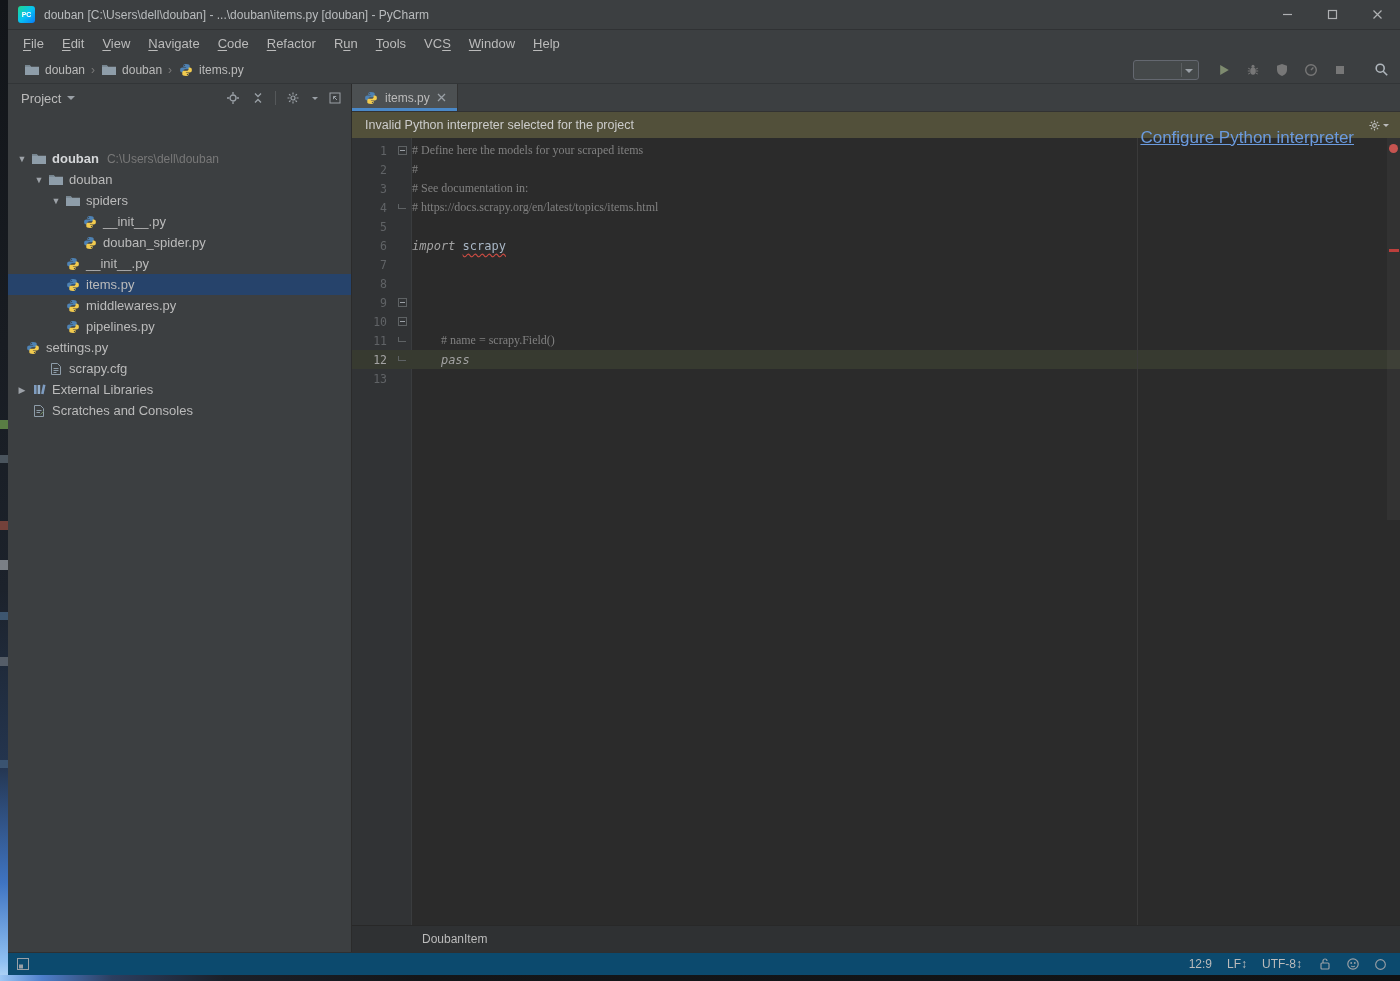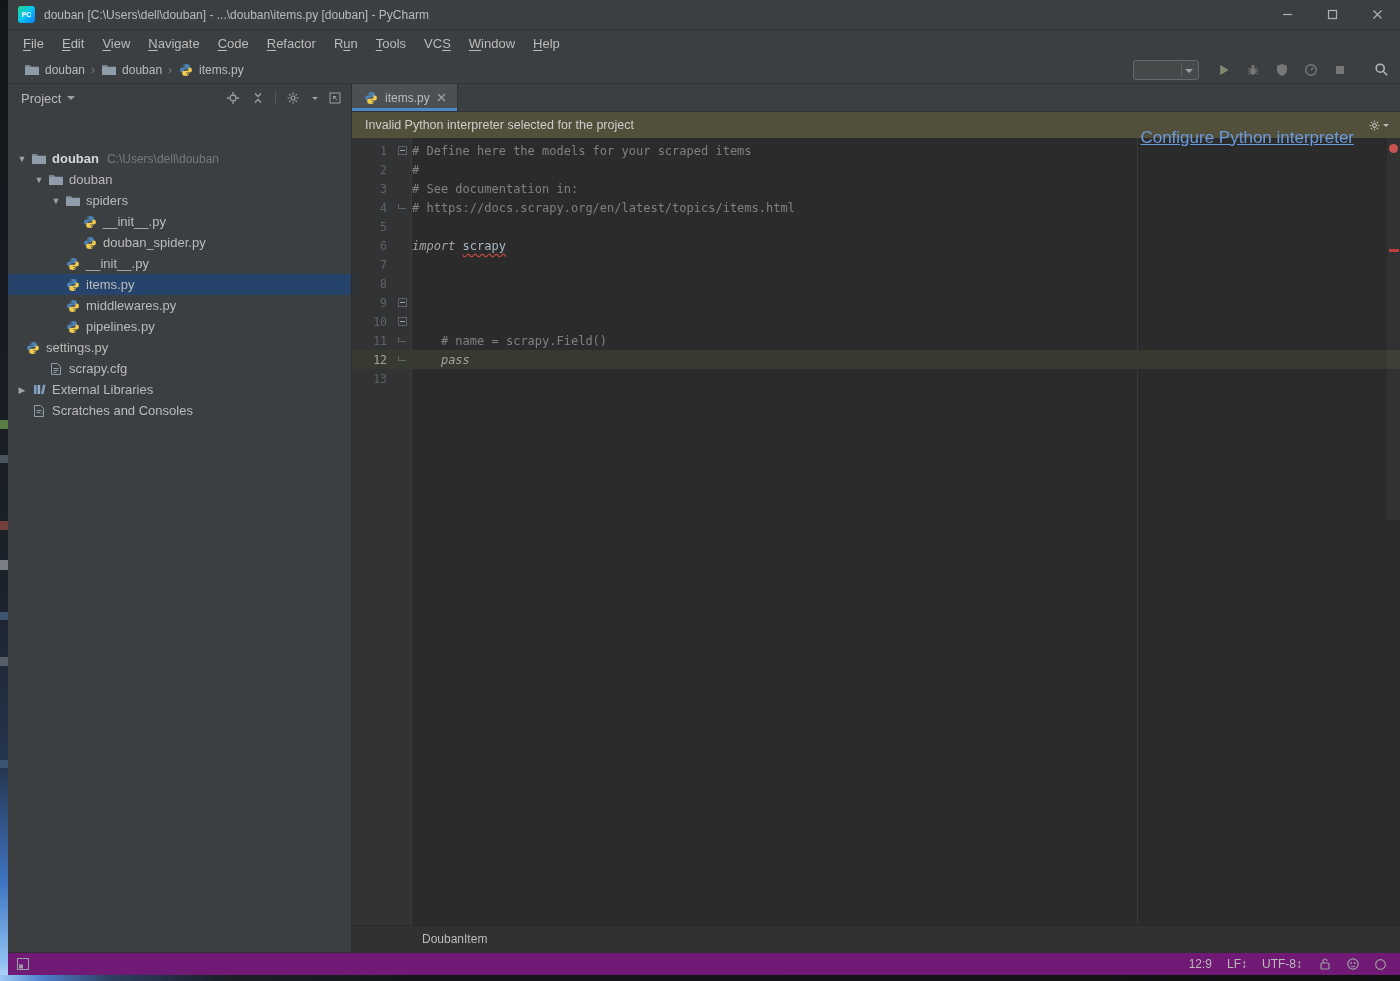--- a/index.html
+++ b/index.html
@@ -77,35 +77,35 @@
   .code-lines { position:relative; padding-top:3px; }
   .code-row { display:flex; height:19px; align-items:center; }
   .code-row.current { background:#373A30; }
   .line-num { width:40px; flex:none; text-align:right; padding-right:5px; color:#606366; font-size:11.5px; }
   .current .line-num { color:#A4A3A3; }
   .fold-cell { width:20px; flex:none; display:flex; align-items:center; justify-content:center; }
   .fold-box { width:9px; height:9px; border:1px solid #5E6264; background:#313335; position:relative; }
   .fold-box::after { content:""; position:absolute; left:1px; right:1px; top:3px; height:1px; background:#9AA0A6; }
   .fold-end { width:8px; height:5px; border-left:1px solid #5E6264; border-bottom:1px solid #5E6264; margin-top:-3px; }
   .code-text { flex:1; white-space:pre; color:#A9B7C6; }
-  .tok-comment { color:#808080; }
+  .tok-comment { color:#808080;font-family:Liberation Serif, serif; }
   .tok-keyword { color:#a3a3a3; font-style:italic; }
   .tok-plain { color:#A9B7C6; }
   .tok-classname { color:#A8B878; text-decoration-line:underline; text-underline-offset:2px; }
   .tok-error { color:#A9B7C6; text-decoration-line:underline; text-decoration-style:wavy; text-decoration-color:#CC4B42; text-underline-offset:3px; }
 
   .error-stripe { position:absolute; right:0; top:0; bottom:0; width:13px; }
   .scroll-thumb { position:absolute; right:0; top:0; width:13px; height:382px; background:rgba(255,255,255,0.035); }
   .stripe-indicator { position:absolute; top:6px; right:2px; width:9px; height:9px; border-radius:50%; background:#C75450; }
   .stripe-mark { position:absolute; top:111px; right:1px; width:10px; height:3px; background:#BC3F3C; }
 
   .editor-crumbs { height:27px; background:#2F3133; border-top:1px solid #282828; display:flex; align-items:center; padding-left:70px; font-size:12px; color:#BBBBBB; flex:none; }
 
   
-  .statusbar { height:23px; background:#701a75; border-top:1px solid #2E3032; display:flex; align-items:center; padding:0 12px 0 8px; flex:none; }
+  .statusbar { height:23px; background:#0c4a6e; border-top:1px solid #2E3032; display:flex; align-items:center; padding:0 12px 0 8px; flex:none; }
   .sb-toggle { display:flex; align-items:center; }
   .sb-right { margin-left:auto; display:flex; align-items:center; gap:15px; font-size:12px; color:#BBBBBB; }
   .sb-icon { display:flex; align-items:center; justify-content:center; width:15px; height:15px; }
 </style>
 </head>
 <body>
 
 <div class="desktop-left">
   <div class="frag" style="top:420px;height:9px;background:#6F9E4F;opacity:.75"></div>
   <div class="frag" style="top:455px;height:8px;background:#5F6B75;opacity:.7"></div>

